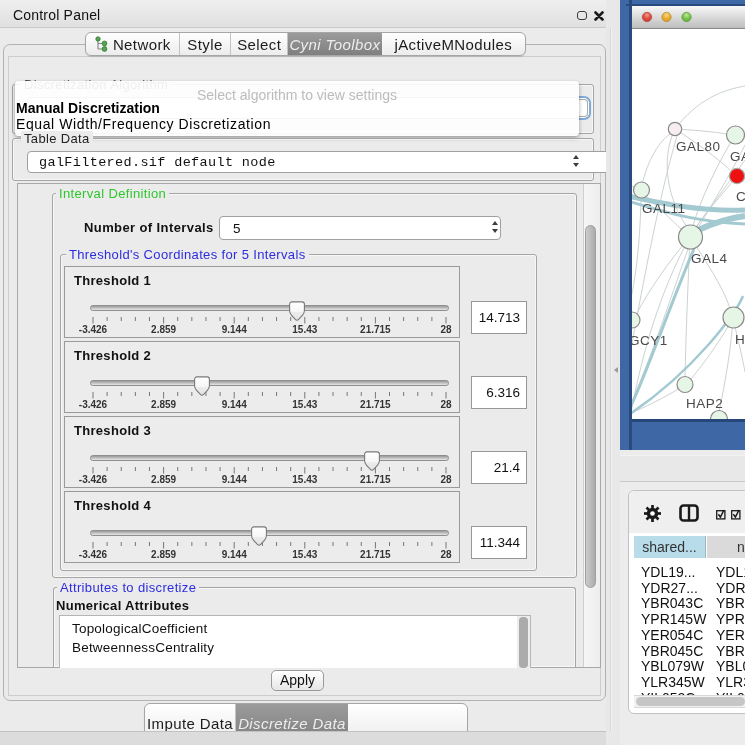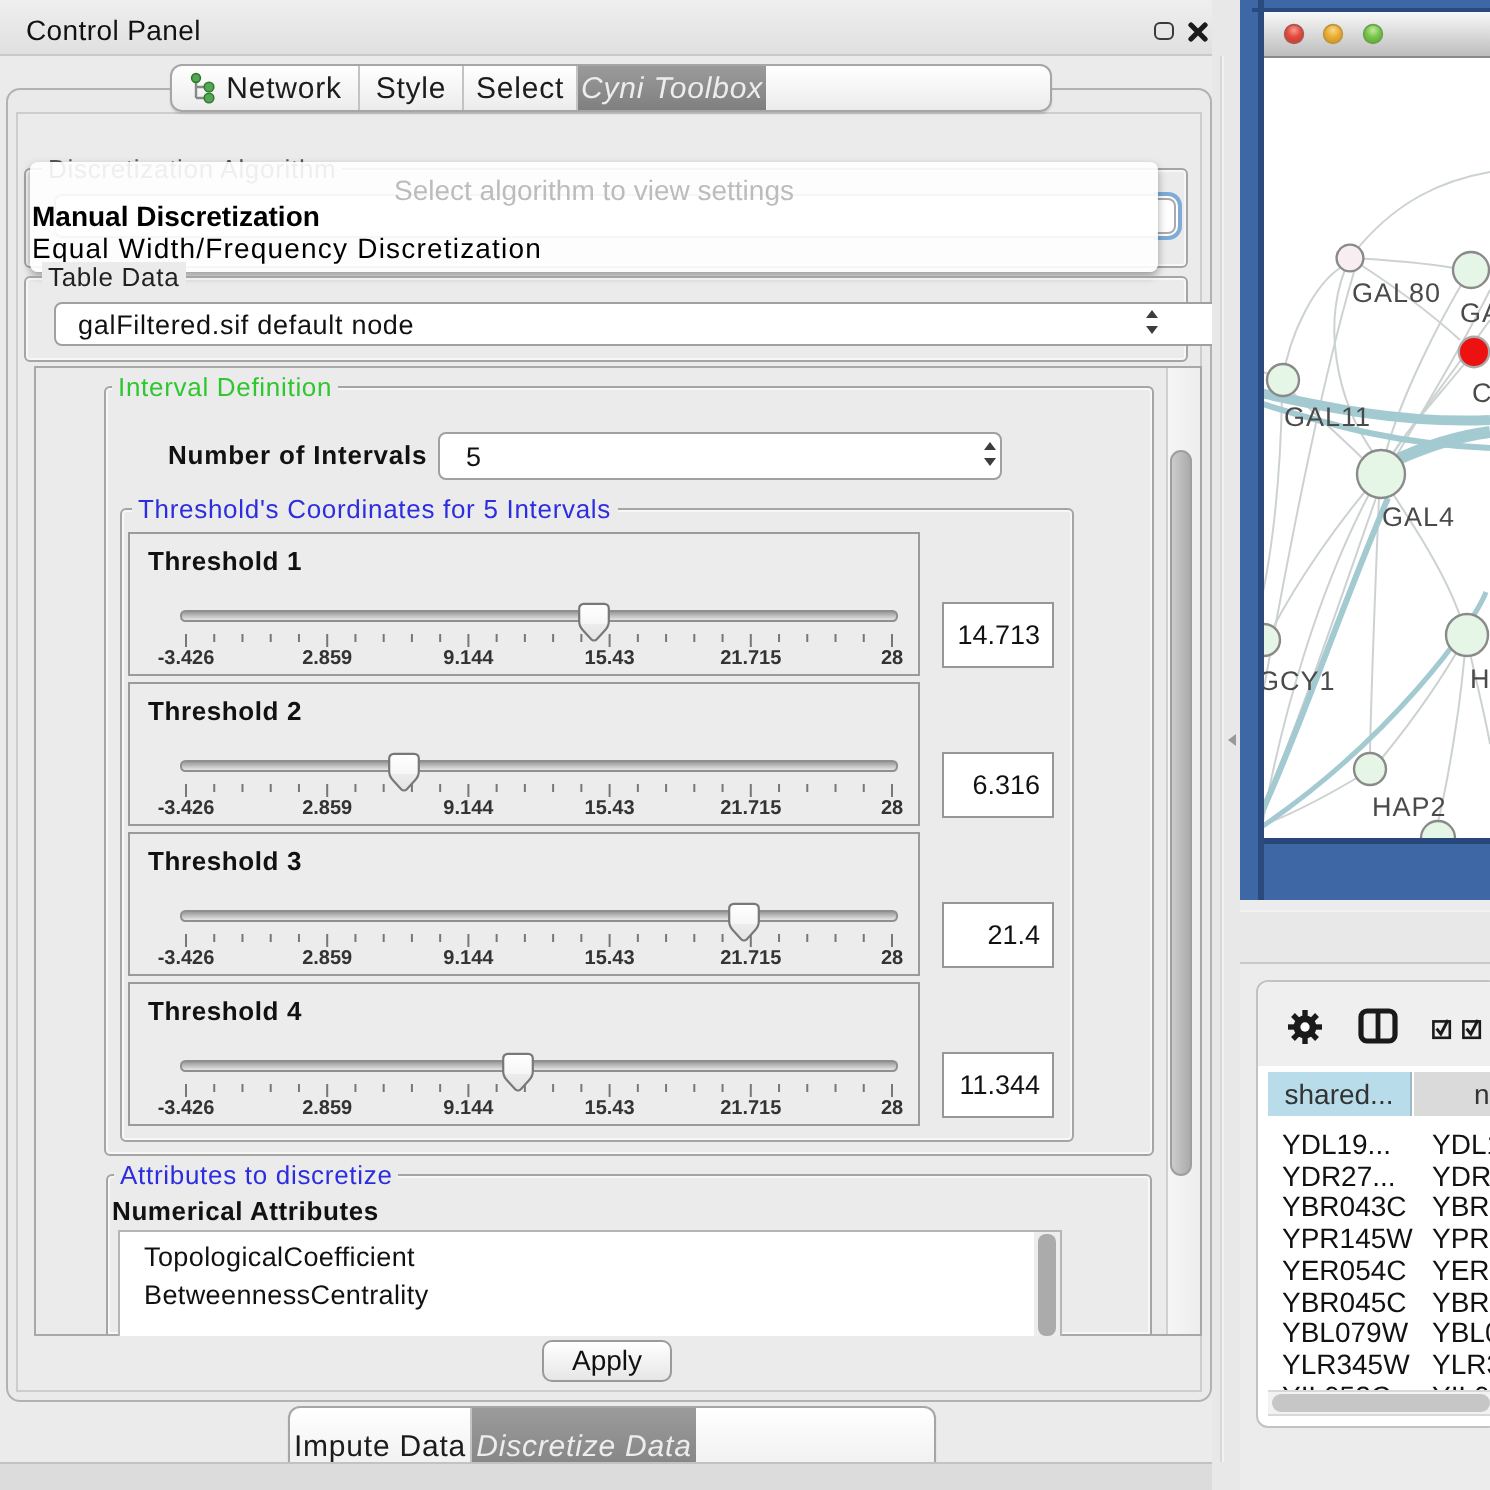--- a/index.html
+++ b/index.html
@@ -45,36 +45,37 @@
       <line x1="4" y1="7.5" x2="10" y2="7.5" stroke="#888" stroke-width="1.2"></line>
       <line x1="4" y1="13" x2="10" y2="13" stroke="#888" stroke-width="1.2"></line>
       <circle cx="4" cy="3" r="2.2" fill="#57a557" stroke="#2e7d2e" stroke-width="0.8"></circle>
       <circle cx="10.5" cy="7.5" r="2.4" fill="#57a557" stroke="#2e7d2e" stroke-width="0.8"></circle>
       <circle cx="10.5" cy="13" r="2.4" fill="#57a557" stroke="#2e7d2e" stroke-width="0.8"></circle>
     </svg>
     Network</div>
   <div class="tab" style="width:52px;">Style</div>
   <div class="tab" style="width:57px;">Select</div>
   <div class="tab sel" style="width:94px;">Cyni Toolbox</div>
+  <div class="tab" style="width:144px;">jActiveMNodules</div>
 </div>
 
 <div class="group" style="left:12px;top:84px;width:582px;height:50px;"></div>
 <div class="gtitle" style="left:21px;top:77px;color:#555;">Discretization Algorithm</div>
 <div class="combo" style="left:27px;top:97px;width:563px;height:22px;"></div>
 <div class="abs" style="left:577px;top:96px;width:14px;height:24px;border:2.5px solid #7fabd9;border-left:none;border-radius:0 7px 7px 0;background:#fff;"></div>
 <div class="abs" style="left:578px;top:99px;width:10px;height:18px;background:#fff;border:1px solid #aaa;border-left:none;border-radius:0 4px 4px 0;"></div>
 
 <div class="abs" style="left:15px;top:81px;width:564px;height:55px;background:rgba(255,255,255,0.9);border-radius:4px;box-shadow:0 2px 4px rgba(0,0,0,0.35);"></div>
 <div class="abs" style="left:15px;top:87px;width:564px;font-size:14px;color:#bcbcbc;text-align:center;">Select algorithm to view settings</div>
 <div class="abs" style="left:16px;top:100px;font-size:14px;font-weight:bold;color:#000;">Manual Discretization</div>
 <div class="abs" style="left:16px;top:116px;font-size:14px;letter-spacing:0.6px;color:#000;">Equal Width/Frequency Discretization</div>
 
 <div class="group" style="left:12px;top:138px;width:582px;height:43px;"></div>
 <div class="gtitle" style="left:21px;top:131px;color:#222;">Table Data</div>
-<div class="combo" style="left:27px;top:151px;width:614px;height:22px;">
+<div class="combo" style="left:27px;top:151px;width:614px;height:22px;font-family:Liberation Mono, monospace;">
   <div class="ctext">galFiltered.sif default node</div>
   <div class="spin" style="left:545px;top:3px;"></div>
 </div>
 
 <div class="abs" style="left:17px;top:183px;width:584px;height:485px;border:1px solid #a8a8a8;background:#ebebeb;"></div>
 
 <div class="abs" style="left:583px;top:184px;width:17px;height:483px;background:linear-gradient(90deg,#f6f6f6,#ededed);border-left:1px solid #d0d0d0;"></div>
 <div class="abs" style="left:585px;top:225px;width:11px;height:363px;background:linear-gradient(90deg,#cccccc,#ababab);border-radius:5.5px;border:1px solid #9e9e9e;"></div>
 
 <div class="group" style="left:52px;top:193px;width:525px;height:385px;"></div>
@@ -295,21 +296,21 @@
 <div class="group" style="left:53px;top:587px;width:523px;height:80px;border-bottom:none;border-bottom-left-radius:0;border-bottom-right-radius:0;"></div>
 <div class="gtitle" style="left:57px;top:580px;color:#2d2de0;">Attributes to discretize</div>
 <div class="abs" style="left:56px;top:598px;font-size:13px;letter-spacing:0.3px;font-weight:bold;color:#111;">Numerical Attributes</div>
 <div class="abs" style="left:59px;top:615px;width:472px;height:53px;background:#fff;border:1px solid #b5b5b5;border-bottom:none;overflow:hidden;">
   <div class="row" style="margin:4.5px 0 0 12px;">TopologicalCoefficient</div>
   <div class="row" style="margin:4.5px 0 0 12px;">BetweennessCentrality</div>
 </div>
 <div class="abs" style="left:517px;top:616px;width:13px;height:52px;background:#ededed;"></div>
 <div class="abs" style="left:519px;top:617px;width:9px;height:51px;background:#ababab;border-radius:4px;"></div>
 
-<div class="abs" style="left:271px;top:670px;width:65px;height:21px;background:linear-gradient(#ffffff,#e6e6e6);border:1px solid #9a9a9a;border-radius:5px;font-size:14px;color:#111;text-align:center;line-height:19px;">Apply</div>
+<div class="abs" style="left:271px;top:670px;width:53px;height:21px;background:linear-gradient(#ffffff,#e6e6e6);border:1px solid #9a9a9a;border-radius:5px;font-size:14px;color:#111;text-align:center;line-height:19px;">Apply</div>
 
 <div class="tabstrip" style="left:144px;top:703px;width:324px;height:40px;">
   <div class="tab" style="width:91px;">Impute Data</div>
   <div class="tab sel" style="width:112px;">Discretize Data</div>
 </div>
 
 <div class="abs" style="left:0;top:731px;width:613px;height:14px;background:#dcdcdc;border-top:1px solid #c2c2c2;"></div>
 
 <div class="abs" style="left:606px;top:0;width:14px;height:745px;background:#e8e8e8;"></div>
 <div class="abs" style="left:610px;top:28px;width:2px;height:703px;background:#f2f2f2;border-left:1px solid #d8d8d8;"></div>

